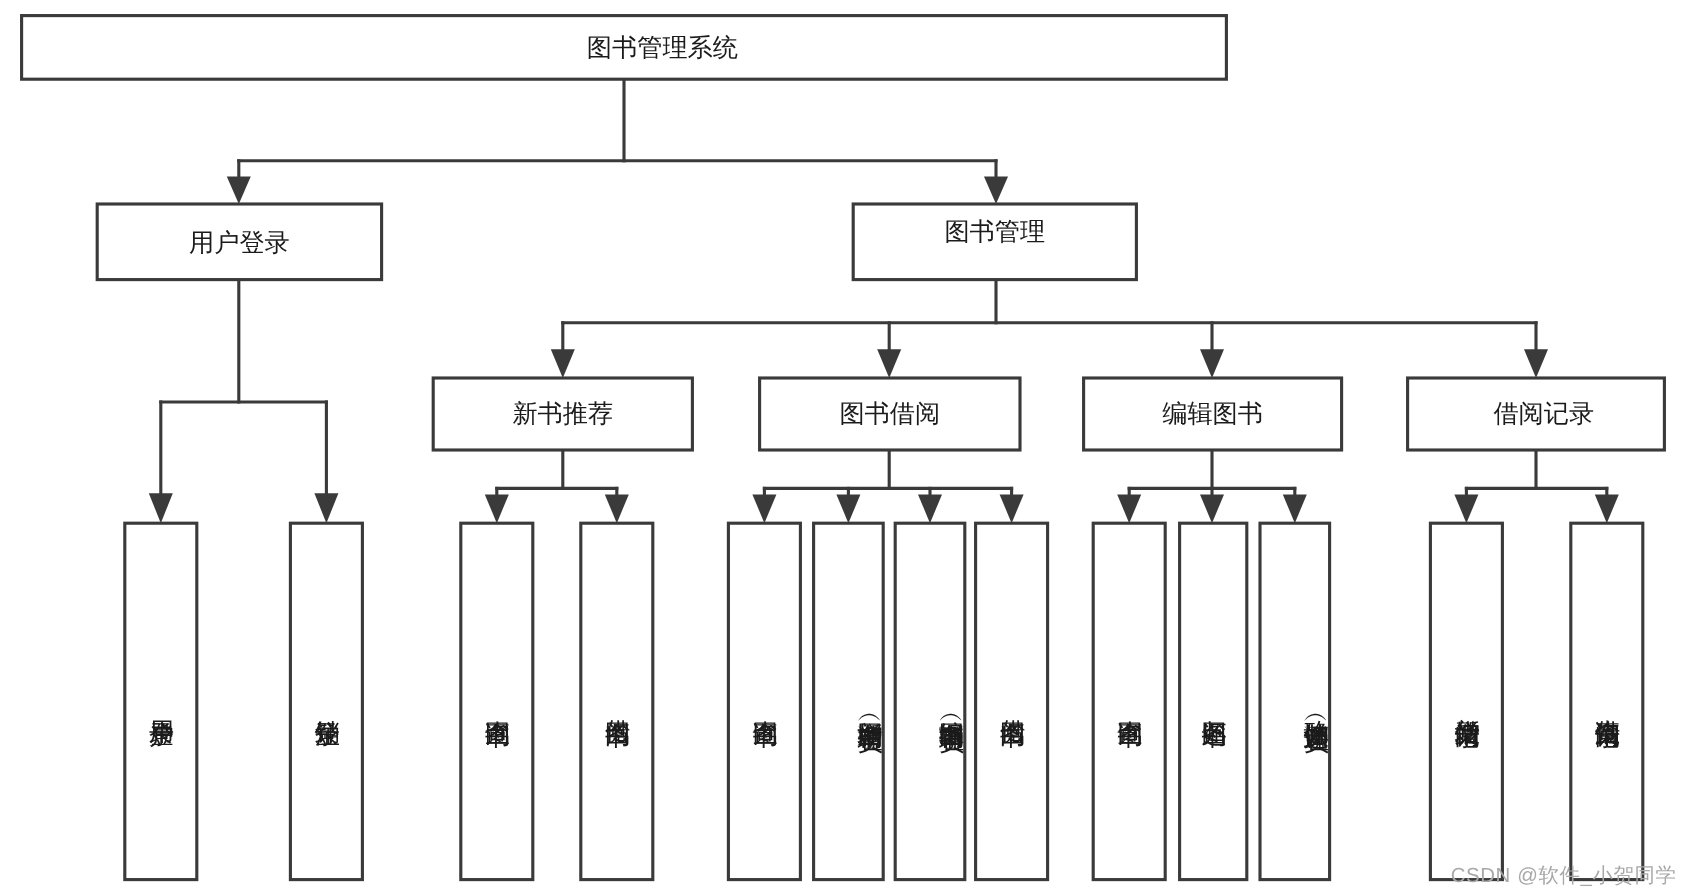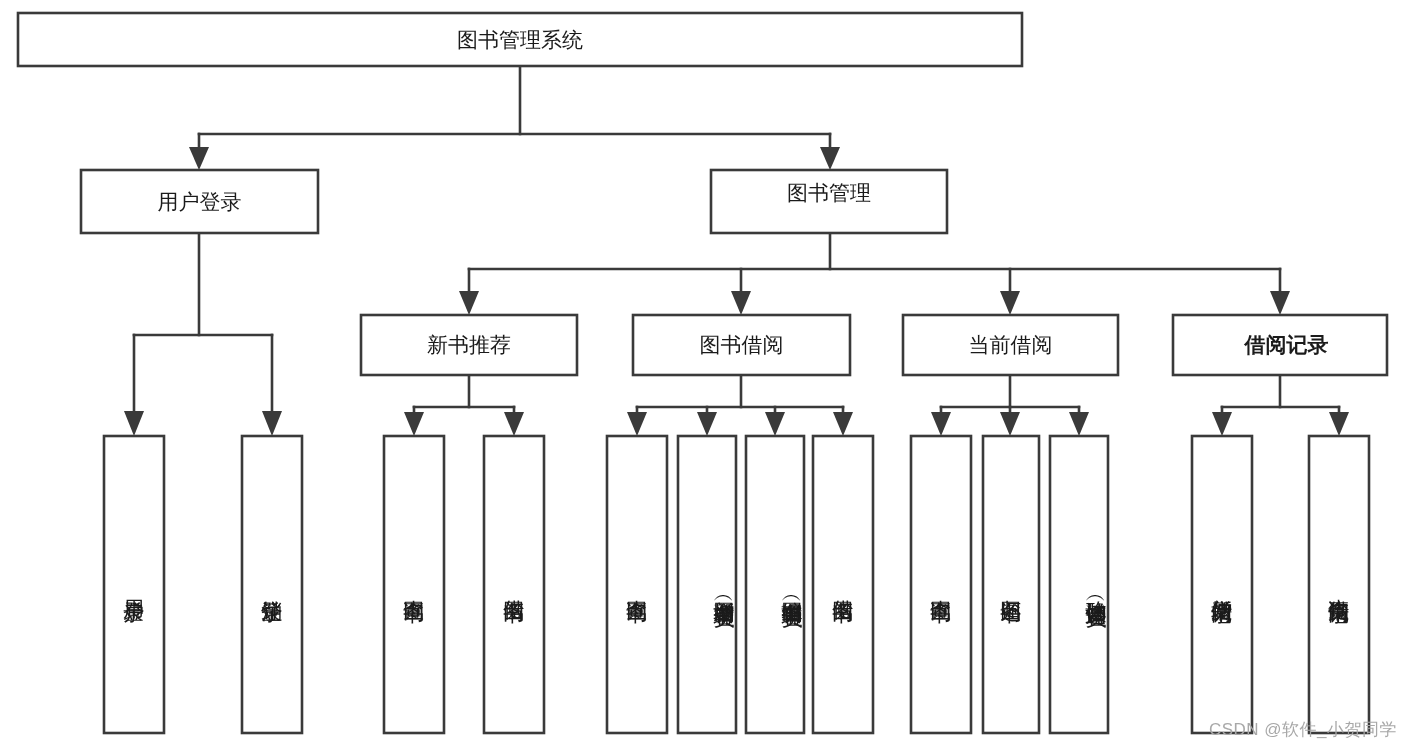--- a/index.html
+++ b/index.html
@@ -180,29 +180,29 @@
     <rect class="node-box" x="813" y="436" width="60" height="297"></rect>
 
     <rect class="node-box" x="911" y="436" width="60" height="297"></rect>
     <rect class="node-box" x="983" y="436" width="56" height="297"></rect>
     <rect class="node-box" x="1050" y="436" width="58" height="297"></rect>
 
     <rect class="node-box" x="1192" y="436" width="60" height="297"></rect>
     <rect class="node-box" x="1309" y="436" width="60" height="297"></rect>
   </svg>
 
-  <div class="horiz-label" style="left:18px; top:13px; width:1004px; height:53px;">图书管理系统</div>
+  <div class="horiz-label" style="left:18px; top:13px; width:1004px; height:53px;padding-left:32px;">图书管理系统</div>
 
   <div class="horiz-label" style="left:81px; top:170px; width:237px; height:63px;">用户登录</div>
   <div class="horiz-label" style="left:711px; top:170px; width:236px; height:45px;">图书管理</div>
 
   <div class="horiz-label" style="left:361px; top:315px; width:216px; height:60px;">新书推荐</div>
   <div class="horiz-label" style="left:633px; top:315px; width:217px; height:60px;border-radius:29px;">图书借阅</div>
-  <div class="horiz-label" style="left:903px; top:315px; width:215px; height:60px;">当前借阅</div>
-  <div class="horiz-label" style="left:1173px; top:315px; width:227px; height:60px;font-weight:bold;">借阅记录</div>
+  <div class="horiz-label" style="left:903px; top:315px; width:215px; height:60px;">编辑图书</div>
+  <div class="horiz-label" style="left:1173px; top:315px; width:227px; height:60px;">借阅记录</div>
 
   <div class="vert-label" style="left:104px; top:436px; width:60px; height:297px; display:flex; align-items:center; justify-content:center;">用户登录</div>
   <div class="vert-label" style="left:242px; top:436px; width:60px; height:297px; display:flex; align-items:center; justify-content:center;">注销登录</div>
 
   <div class="vert-label" style="left:384px; top:436px; width:60px; height:297px; display:flex; align-items:center; justify-content:center;">查询图书</div>
   <div class="vert-label" style="left:484px; top:436px; width:60px; height:297px; display:flex; align-items:center; justify-content:center;">借阅图书</div>
 
   <div class="vert-label" style="left:607px; top:436px; width:60px; height:297px; display:flex; align-items:center; justify-content:center;">查询图书</div>
   <div class="vert-label" style="left:678px; top:448px; width:58px; height:280px; display:flex; align-items:flex-start; justify-content:center;">新增图书（管理员）</div>
   <div class="vert-label" style="left:746px; top:448px; width:58px; height:280px; display:flex; align-items:flex-start; justify-content:center;">编辑图书（管理员）</div>

